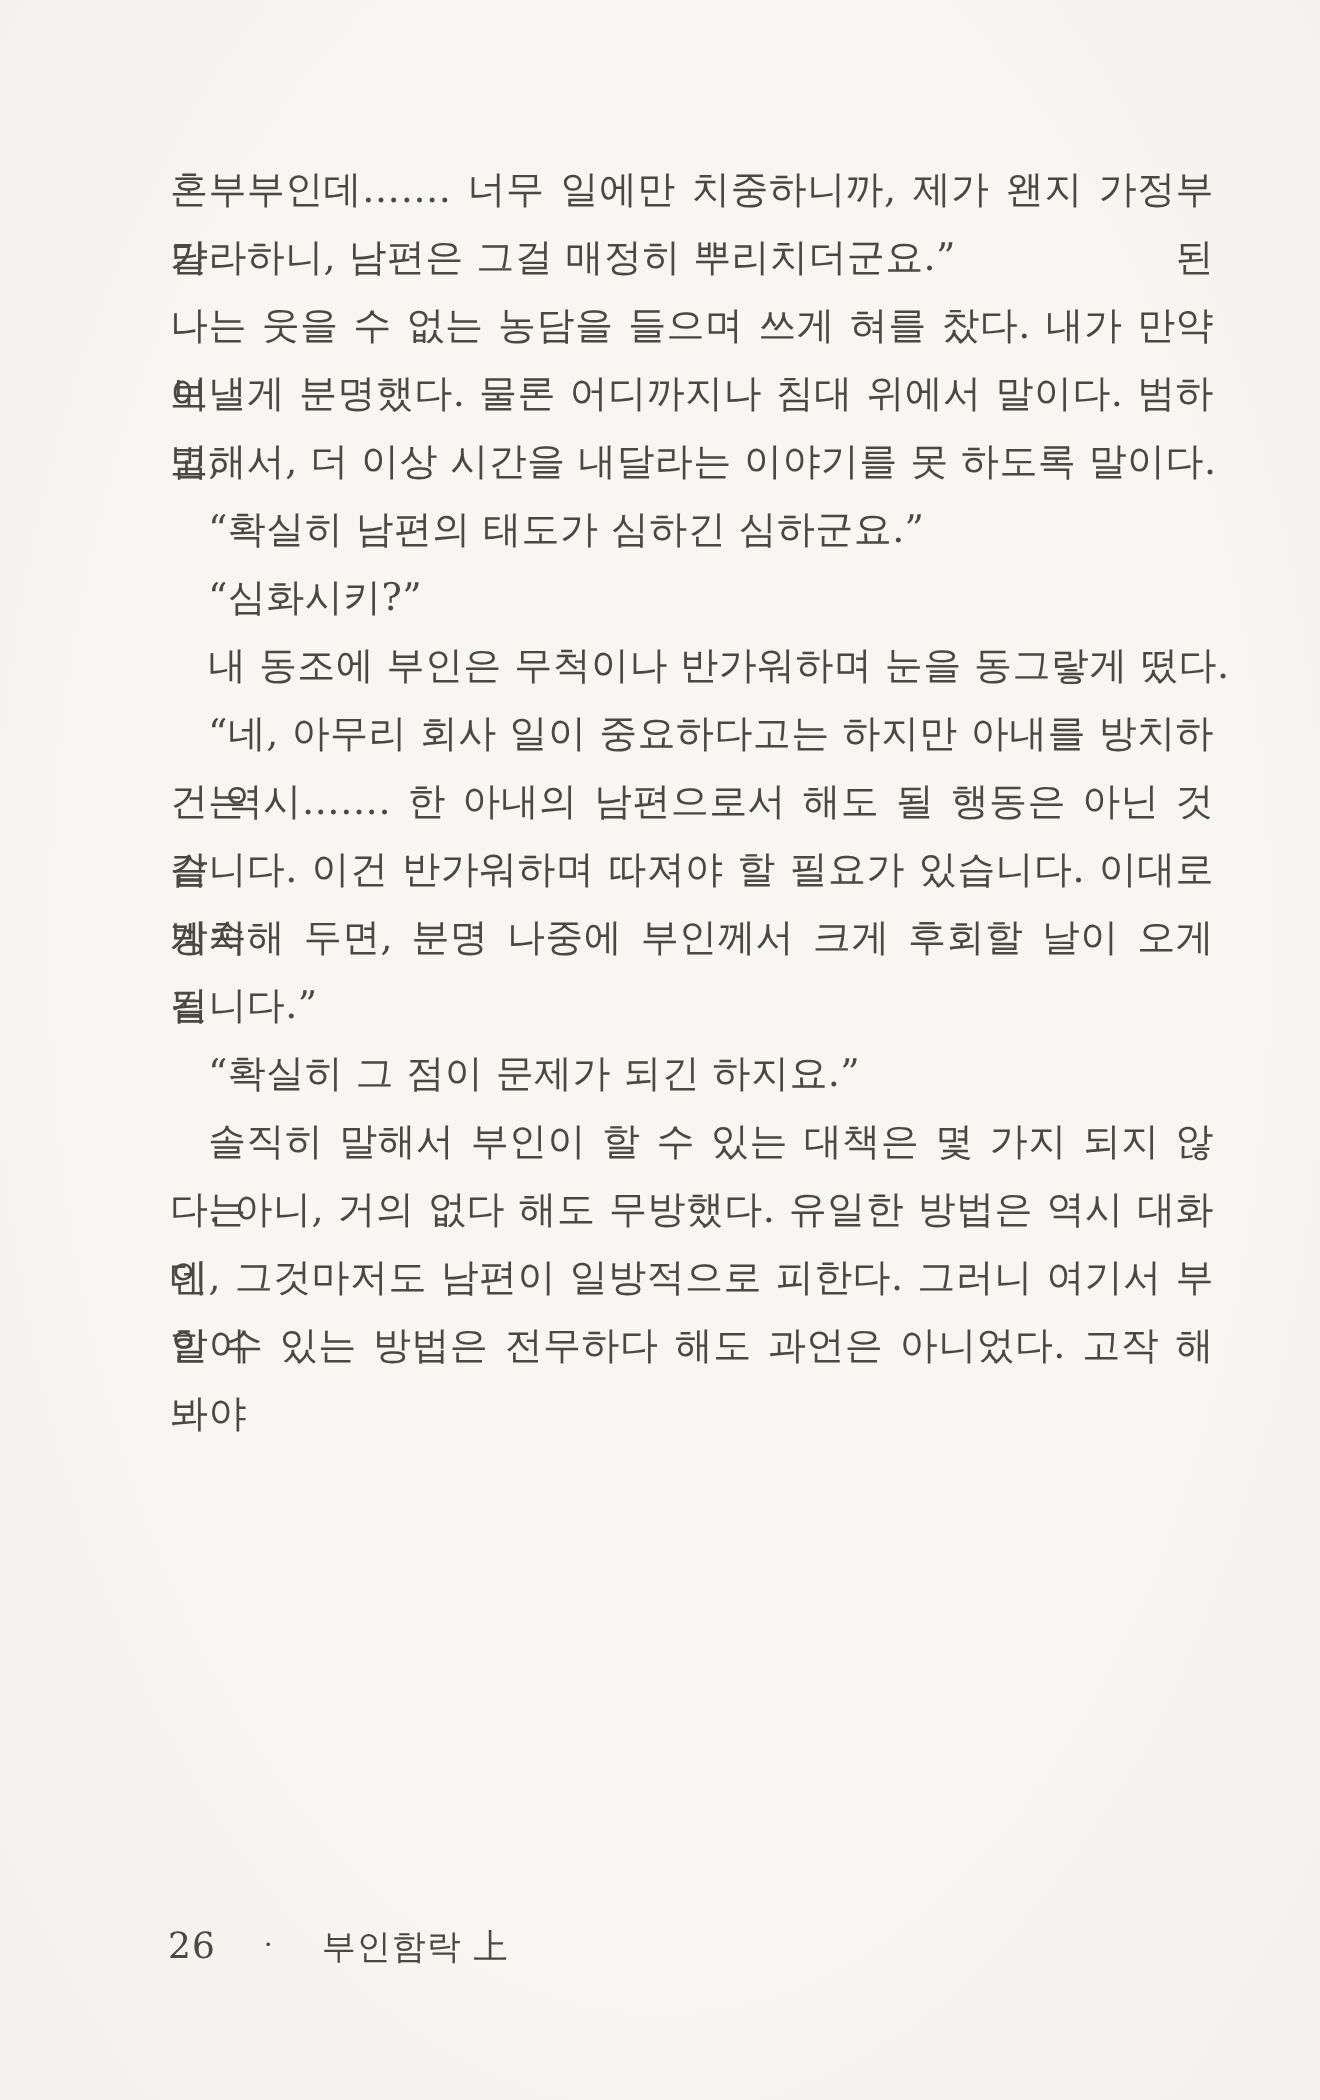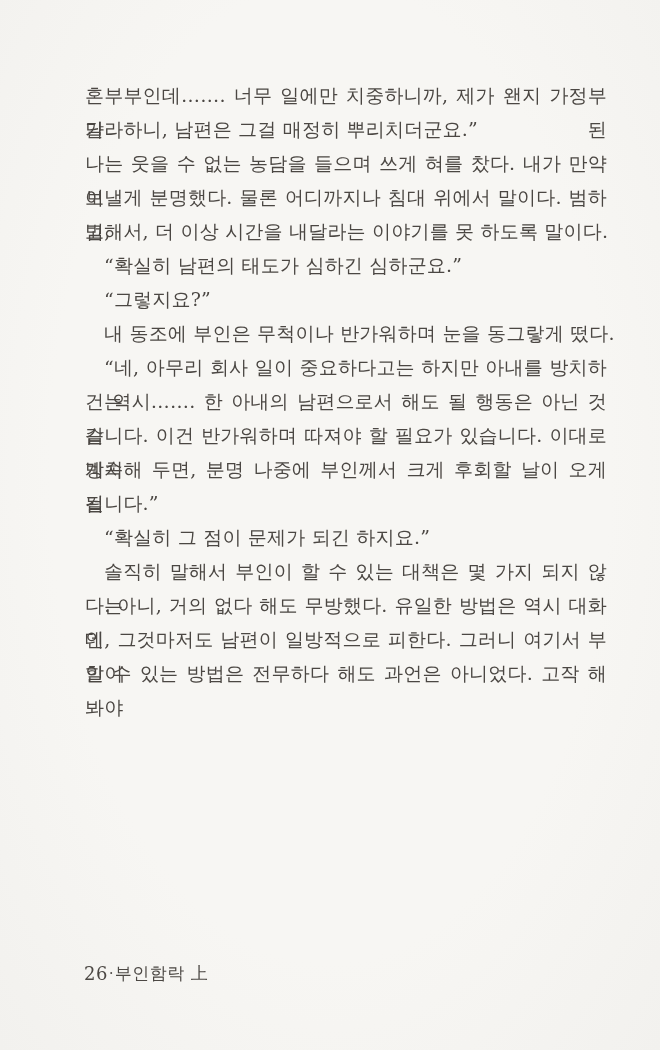--- a/index.html
+++ b/index.html
@@ -42,21 +42,21 @@
   }
   .line.indent {
     padding-left: 19px;
   }
   .footer {
     position: absolute;
     left: 84px;
     top: 962px;
     display: flex;
     align-items: center;
-    gap: 1px;
+    gap: 24px;
     color: #4b4743;
     font-size: 17px;
     letter-spacing: 0.5px;
   }
   .footer .page-num {
     font-size: 18px;
   }
   .footer .dot {
     font-size: 14px;
     transform: translateY(-1px);
@@ -66,21 +66,21 @@
 <body>
 
 <div class="scan-page">
   <main class="body-text">
       <div class="line justify">혼부부인데……. 너무 일에만 치중하니까, 제가 왠지 가정부가 된</div>
       <div class="line">달라하니, 남편은 그걸 매정히 뿌리치더군요.”</div>
       <div class="line justify">나는 웃을 수 없는 농담을 들으며 쓰게 혀를 찼다. 내가 만약 이</div>
       <div class="line justify">보낼게 분명했다. 물론 어디까지나 침대 위에서 말이다. 범하고,</div>
       <div class="line">범해서, 더 이상 시간을 내달라는 이야기를 못 하도록 말이다.</div>
       <div class="line indent">“확실히 남편의 태도가 심하긴 심하군요.”</div>
-      <div class="line indent">“그렇지요?”</div>
+      <div class="line indent">“심화시키?”</div>
       <div class="line indent">내 동조에 부인은 무척이나 반가워하며 눈을 동그랗게 떴다.</div>
       <div class="line indent justify">“네, 아무리 회사 일이 중요하다고는 하지만 아내를 방치하는</div>
       <div class="line justify">건 역시……. 한 아내의 남편으로서 해도 될 행동은 아닌 것 같</div>
       <div class="line justify">습니다. 이건 반가워하며 따져야 할 필요가 있습니다. 이대로 계속</div>
       <div class="line justify">방치해 두면, 분명 나중에 부인께서 크게 후회할 날이 오게 될</div>
       <div class="line">겁니다.”</div>
       <div class="line indent">“확실히 그 점이 문제가 되긴 하지요.”</div>
       <div class="line indent justify">솔직히 말해서 부인이 할 수 있는 대책은 몇 가지 되지 않는</div>
       <div class="line justify">다. 아니, 거의 없다 해도 무방했다. 유일한 방법은 역시 대화인</div>
       <div class="line justify">데, 그것마저도 남편이 일방적으로 피한다. 그러니 여기서 부인이</div>

